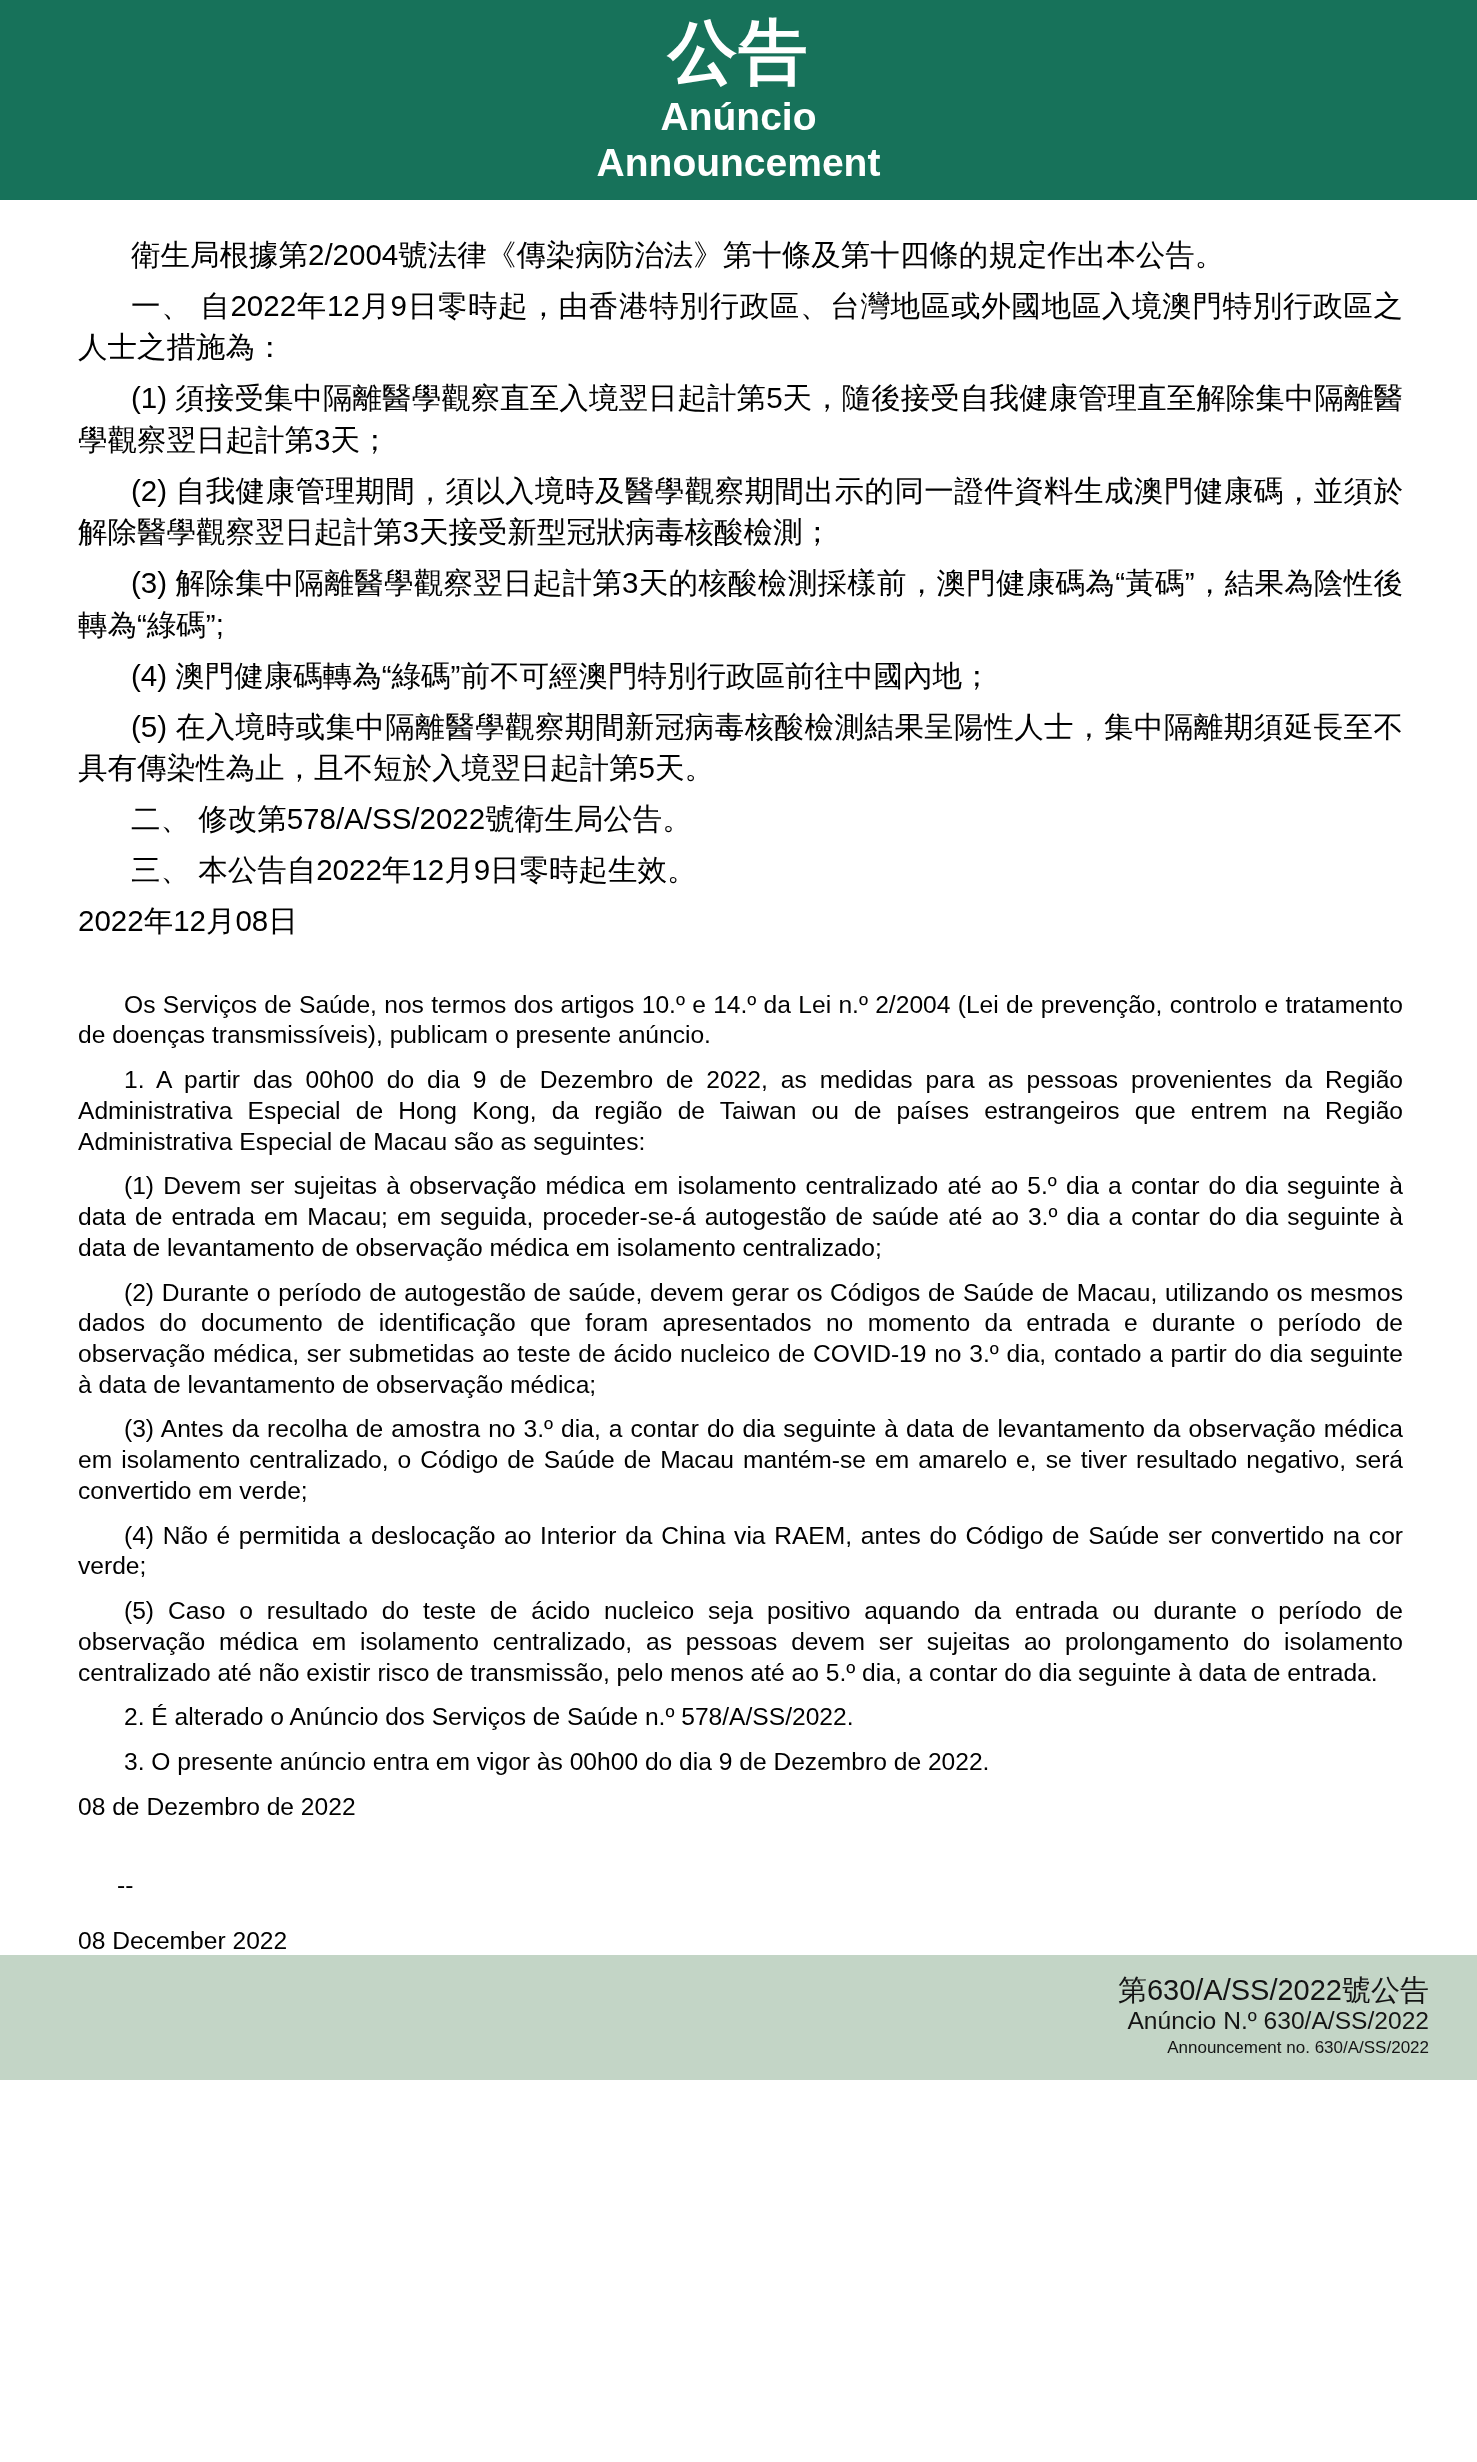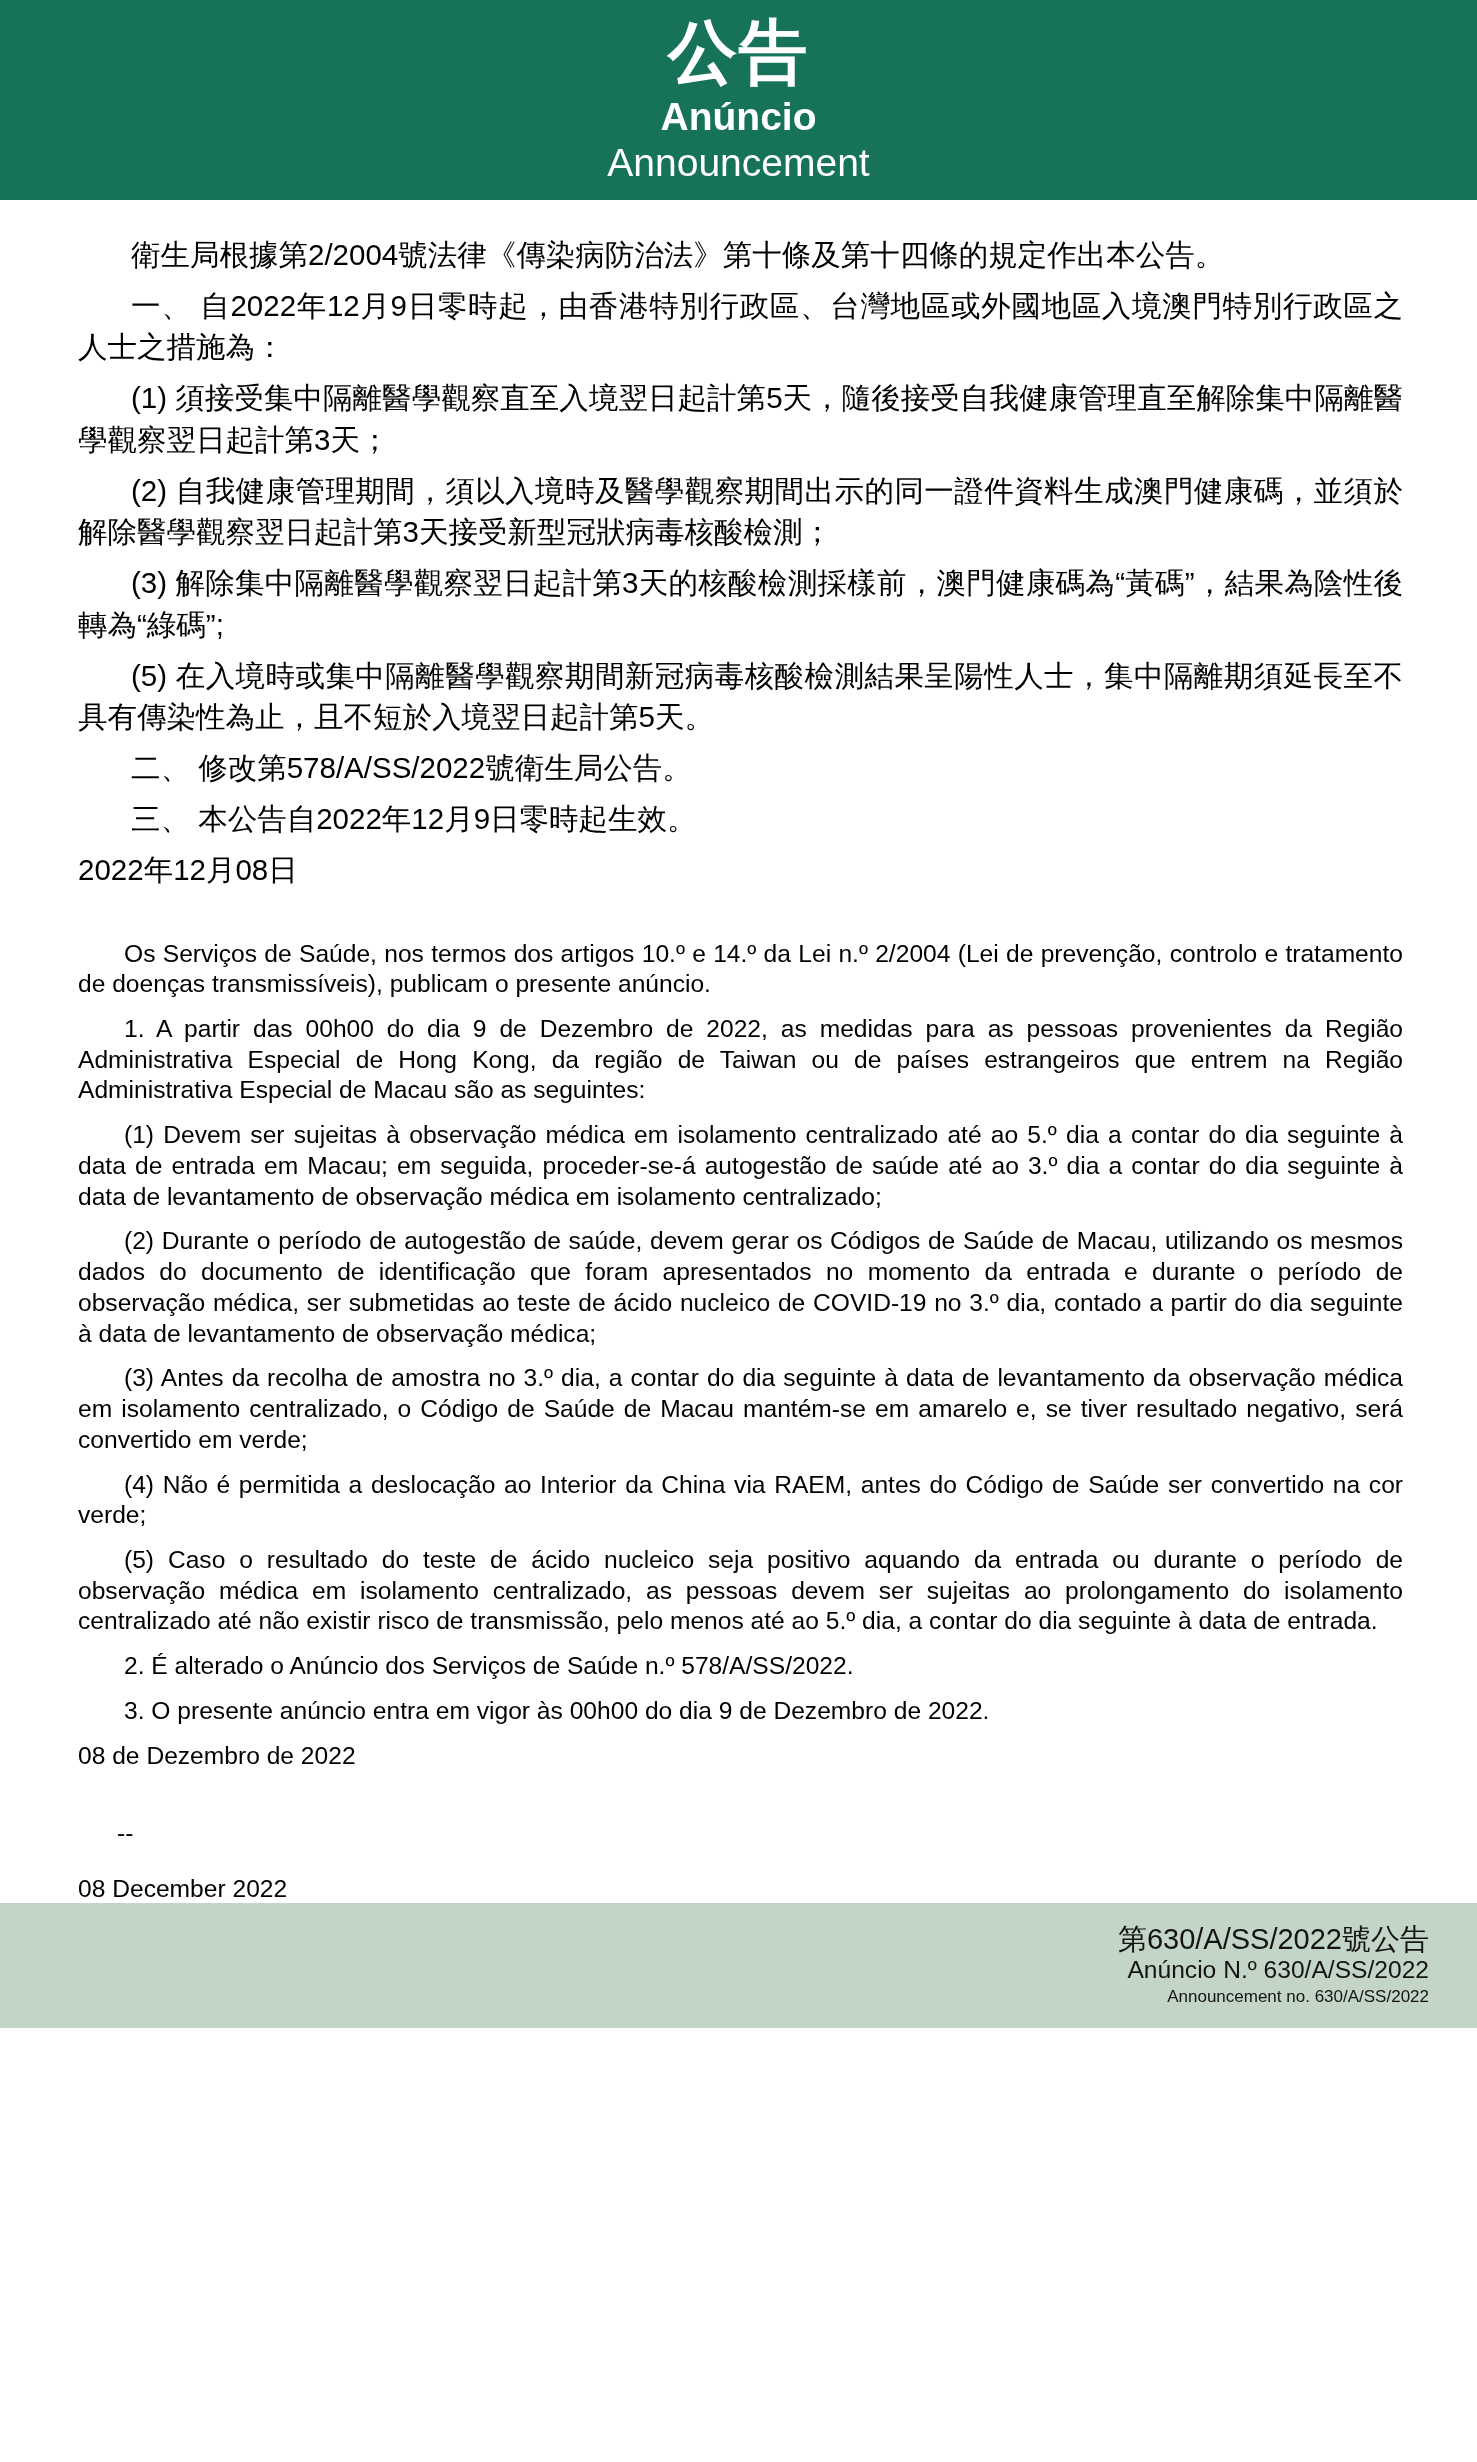--- a/index.html
+++ b/index.html
@@ -17,21 +17,21 @@
     background:#17725A;
     color:#ffffff;
     text-align:center;
   }
   .banner .t-zh{
     padding-top:11.5px;
     font-size:69px;font-weight:bold;line-height:82px;
     letter-spacing:1.6px;
   }
   .banner .t-pt{font-size:39px;font-weight:bold;line-height:46px;}
-  .banner .t-en{font-size:39px;font-weight:normal;line-height:46px;}
+  .banner .t-en{font-size:39px;font-weight:bold;line-height:46px;}
   
   .doc-body{padding:0 74px 0 78px;}
   .zh-section{margin-top:34px;}
   .zh-section p{
     margin:0 0 9.8px 0;
     font-size:29.5px;line-height:1.40;
     text-align:justify;
     text-indent:53px;
   }
   .zh-section p.no-indent{text-indent:0;margin-top:8.2px;}
@@ -88,20 +88,21 @@
   </div>
 
   <div class="doc-body">
 
     <div class="zh-section">
       <p>衛生局根據第2/2004號法律《傳染病防治法》第十條及第十四條的規定作出本公告。</p>
       <p>一、 自2022年12月9日零時起，由香港特別行政區、台灣地區或外國地區入境澳門特別行政區之人士之措施為：</p>
       <p>(1) 須接受集中隔離醫學觀察直至入境翌日起計第5天，隨後接受自我健康管理直至解除集中隔離醫學觀察翌日起計第3天；</p>
       <p>(2) 自我健康管理期間，須以入境時及醫學觀察期間出示的同一證件資料生成澳門健康碼，並須於解除醫學觀察翌日起計第3天接受新型冠狀病毒核酸檢測；</p>
       <p>(3) 解除集中隔離醫學觀察翌日起計第3天的核酸檢測採樣前，澳門健康碼為“黃碼”，結果為陰性後轉為“綠碼”;</p>
+      <p>(4) 澳門健康碼轉為“綠碼”前不可經澳門特別行政區前往中國內地；</p>
       <p>(5) 在入境時或集中隔離醫學觀察期間新冠病毒核酸檢測結果呈陽性人士，集中隔離期須延長至不具有傳染性為止，且不短於入境翌日起計第5天。</p>
       <p>二、 修改第578/A/SS/2022號衛生局公告。</p>
       <p>三、 本公告自2022年12月9日零時起生效。</p>
       <p class="no-indent">2022年12月08日</p>
     </div>
 
     <div class="pt-section">
       <p>Os Serviços de Saúde, nos termos dos artigos 10.º e 14.º da Lei n.º 2/2004 (Lei de prevenção, controlo e tratamento de doenças transmissíveis), publicam o presente anúncio.</p>
       <p>1. A partir das 00h00 do dia 9 de Dezembro de 2022, as medidas para as pessoas provenientes da Região Administrativa Especial de Hong Kong, da região de Taiwan ou de países estrangeiros que entrem na Região Administrativa Especial de Macau são as seguintes:</p>
       <p>(1) Devem ser sujeitas à observação médica em isolamento centralizado até ao 5.º dia a contar do dia seguinte à data de entrada em Macau; em seguida, proceder-se-á autogestão de saúde até ao 3.º dia a contar do dia seguinte à data de levantamento de observação médica em isolamento centralizado;</p>

